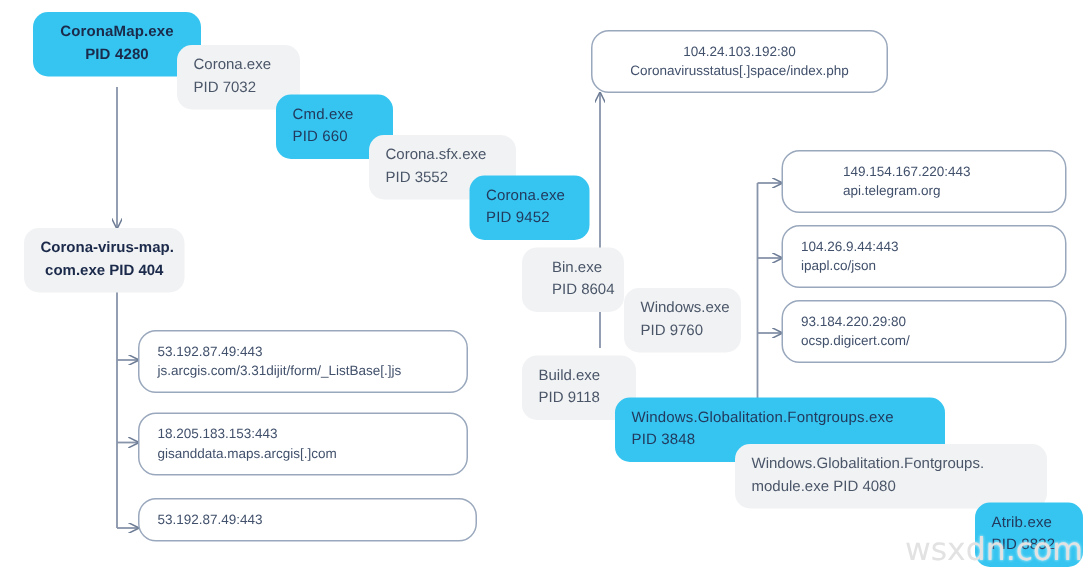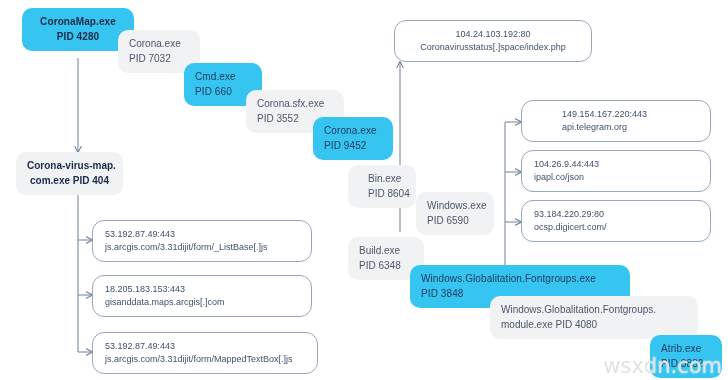--- a/index.html
+++ b/index.html
@@ -136,26 +136,26 @@
     <span class="line2">com.exe  PID 404</span>
   </div>
 
   <div class="node proc-gray" style="left:348px; top:165px; width:68px;padding-left:20px;">
     <span class="line1">Bin.exe</span>
     <span class="line2">PID 8604</span>
   </div>
 
   <div class="node proc-gray" style="left:416px; top:192px; width:78px;">
     <span class="line1">Windows.exe</span>
-    <span class="line2">PID 6590</span>
+    <span class="line2">PID 9760</span>
   </div>
 
   <div class="node proc-gray" style="left:348px; top:237px; width:76px;">
     <span class="line1">Build.exe</span>
-    <span class="line2">PID 6348</span>
+    <span class="line2">PID 9118</span>
   </div>
 
   <div class="node proc-blue thin" style="left:410px; top:265px; width:220px;">
     <span class="line1">Windows.Globalitation.Fontgroups.exe</span>
     <span class="line2">PID 3848</span>
   </div>
 
   <div class="node proc-gray" style="left:490px; top:296px; width:208px;">
     <span class="line1">Windows.Globalitation.Fontgroups.</span>
     <span class="line2">module.exe  PID 4080</span>
@@ -191,17 +191,16 @@
     <span class="line2">js.arcgis.com/3.31dijit/form/_ListBase[.]js</span>
   </div>
 
   <div class="node net" style="left:92px; top:275px; width:220px;">
     <span class="line1">18.205.183.153:443</span>
     <span class="line2">gisanddata.maps.arcgis[.]com</span>
   </div>
 
   <div class="node net" style="left:92px; top:332px; width:226px;">
     <span class="line1">53.192.87.49:443</span>
-    <span class="line2">js.arcgis.com/3.31dijit/form/MappedTextBox[.]js</span>
   </div>
 
   <div class="watermark">wsxdn.com</div>
 </div>
 
 </body></html>

